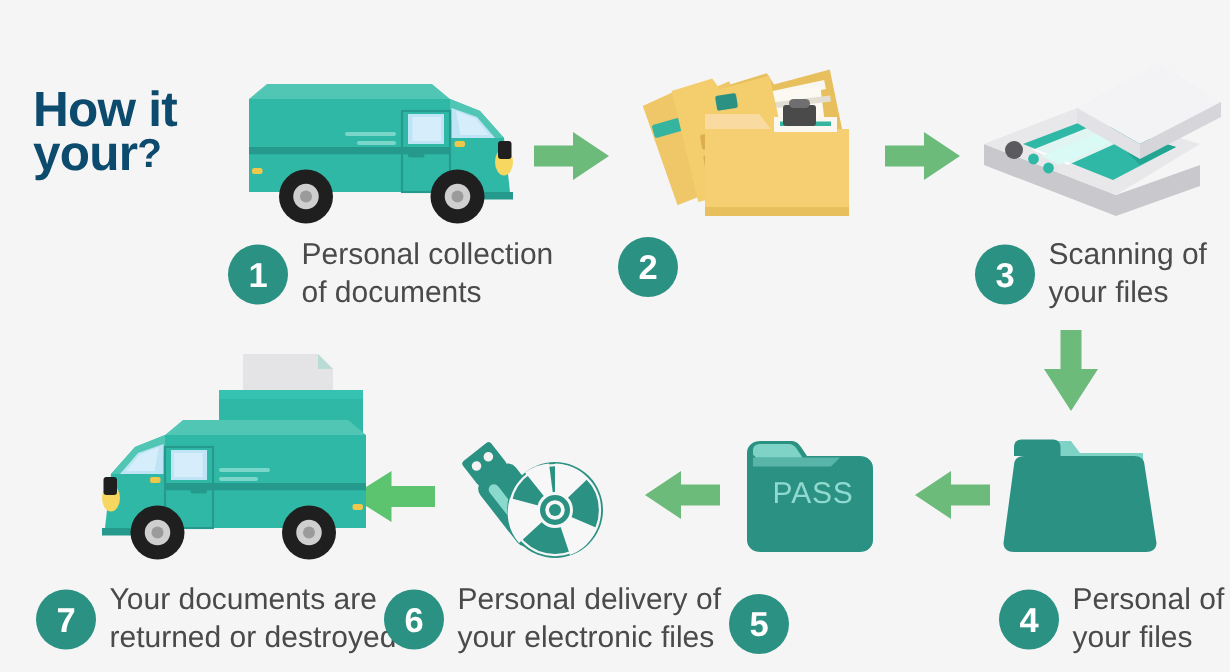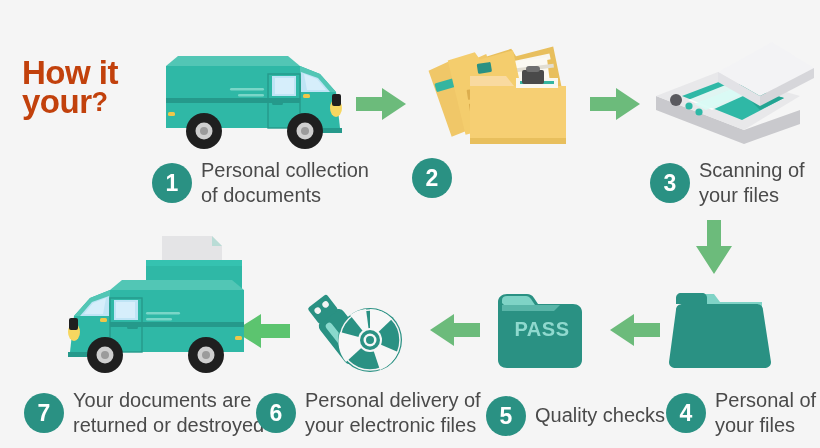--- a/index.html
+++ b/index.html
@@ -17,21 +17,21 @@
     overflow: hidden;
   }
 
   
   #heading {
     position: absolute;
     left: 22px;
     top: 58px;
     width: 150px;
     line-height: 0.88;
-    color: #c2410c;
+    color: #0c4a6e;
     font-size: 33px;
     font-weight: bold;
     letter-spacing: -0.5px;
     user-select: none;
   }
   #heading .q {
     font-size: 27px;
     font-weight: bold;
     vertical-align: 2px;
   }
@@ -243,21 +243,21 @@
 
   <div class="art" style="left:494px; top:288px;">
     <svg width="92" height="84" viewBox="0 0 92 84" xmlns="http://www.w3.org/2000/svg">
 
       <path d="M4,14 C4,9 8,6 13,6 L33,6 C36,6 38,7 40,10 L44,16 L79,16 C84,16 88,19 88,24 L88,72 C88,77 84,80 79,80 L13,80 C8,80 4,77 4,72 Z" fill="#2a9183"></path>
 
       <path d="M8,12 C8,9.5 10,8 13,8 L32,8 C34,8 35.5,9 37,11 L41,17 L10,17 L8,15 Z" fill="#7fd3c6"></path>
       <path d="M8,17 L66,17 L60,23 L8,23 Z" fill="#7fd3c6" opacity="0.55"></path>
     </svg>
   </div>
-  <div class="art" style="left:506px; top:318px; width:72px; text-align:center; color:#8fd9ce; font-size:20px; font-weight:bold; letter-spacing:0.5px; user-select:none;">PASS</div>
+  <div class="art" style="left:506px; top:318px; width:72px; text-align:center; color:#8fd9ce; font-size:20px; font-weight:normal; letter-spacing:0.5px; user-select:none;">PASS</div>
 
   <div class="arrow" style="left:428px; top:312px;">
     <svg width="54" height="36" viewBox="0 0 54 36" xmlns="http://www.w3.org/2000/svg">
       <path d="M52,11 L26,11 L26,2 L2,18 L26,34 L26,25 L52,25 Z" fill="#6cbb7b"></path>
     </svg>
   </div>
 
   <div class="art" style="left:306px; top:282px;">
     <svg width="104" height="92" viewBox="0 0 104 92" xmlns="http://www.w3.org/2000/svg">
 
@@ -356,21 +356,20 @@
   </div>
 
   <div class="step" style="left:256px; top:388px;">
     <div class="badge">6</div>
     <div class="steptext">Personal delivery of
 your electronic files</div>
   </div>
 
   <div class="step" style="left:486px; top:396px;">
     <div class="badge">5</div>
-    <div class="steptext">Quality checks</div>
   </div>
 
   <div class="step" style="left:666px; top:388px;">
     <div class="badge">4</div>
     <div class="steptext">Personal of
 your files</div>
   </div>
 
 </div>
 

